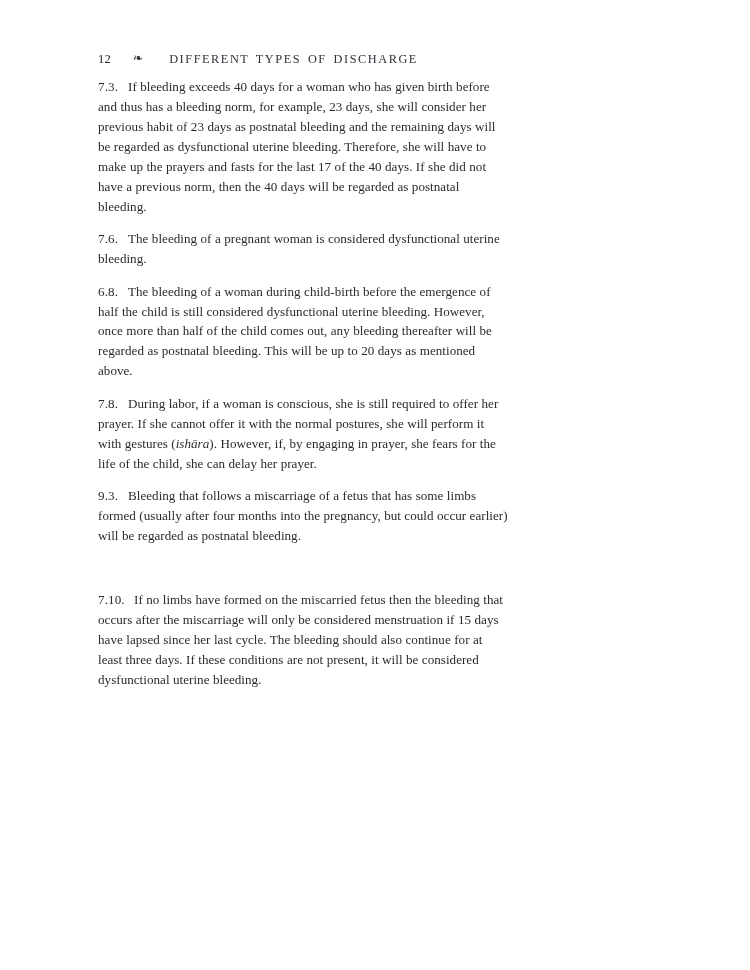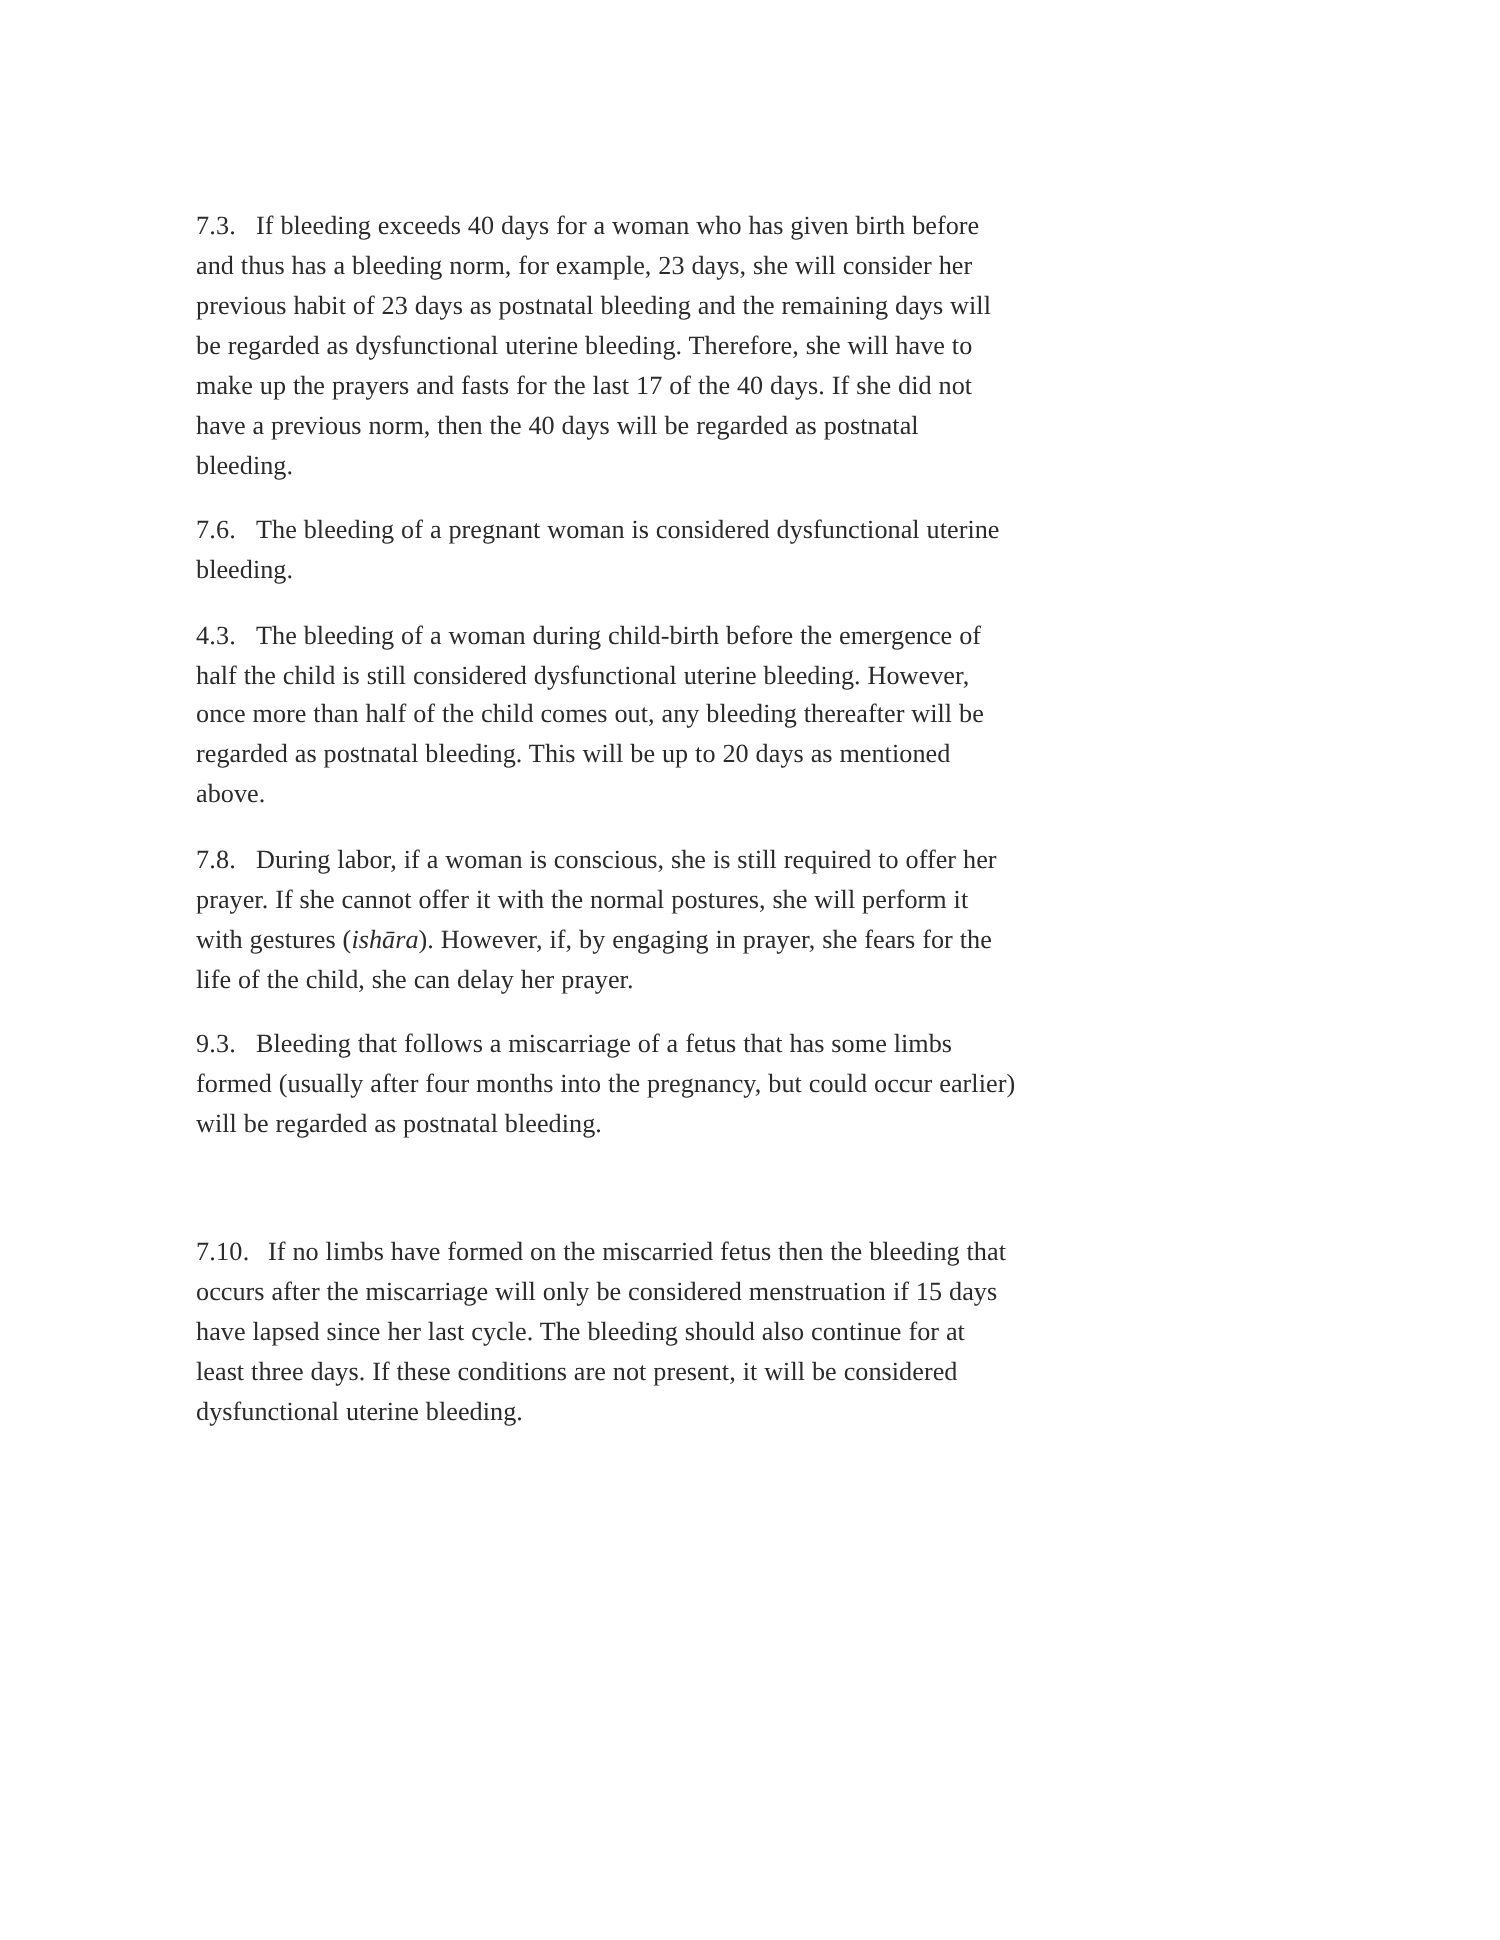--- a/index.html
+++ b/index.html
@@ -58,21 +58,21 @@
     word-spacing: 2.2px;
     color: #30303a;
     text-transform: uppercase;
     font-family: "Liberation Serif", "DejaVu Serif", serif;
   }
 
   
   .textblock {
     position: absolute;
     left: 98px;
-    top: 103px;
+    top: 77px;
     width: 411px;
   }
 
   p.para {
     margin: 0 0 12.5px 0;
     font-size: 13.1px;
     line-height: 19.95px;
     text-align: left;
     color: #2b2b2b;
     word-spacing: 0.15px;
@@ -94,23 +94,28 @@
 
   em {
     font-style: italic;
   }
 </style>
 </head>
 <body>
 
 <div class="page">
 
+  <div class="running-head">
+    <span class="folio">12</span>
+    <span class="head-ornament">❧</span>
+    <span class="head-title">Different Types of Discharge</span>
+  </div>
 
   <div class="textblock">
       <p class="para"><span class="num">7.3.</span><span>If bleeding exceeds 40 days for a woman who has given birth before and thus has a bleeding norm, for example, 23 days, she will consider her previous habit of 23 days as postnatal bleeding and the remaining days will be regarded as dysfunctional uterine bleeding. Therefore, she will have to make up the prayers and fasts for the last 17 of the 40 days. If she did not have a previous norm, then the 40 days will be regarded as postnatal bleeding.</span></p>
       <p class="para"><span class="num">7.6.</span><span>The bleeding of a pregnant woman is considered dysfunctional uterine bleeding.</span></p>
-      <p class="para"><span class="num">4.3.</span><span>The bleeding of a woman during child-birth before the emergence of half the child is still considered dysfunctional uterine bleeding. However, once more than half of the child comes out, any bleeding thereafter will be regarded as postnatal bleeding. This will be up to 20 days as mentioned above.</span></p>
+      <p class="para"><span class="num">6.8.</span><span>The bleeding of a woman during child-birth before the emergence of half the child is still considered dysfunctional uterine bleeding. However, once more than half of the child comes out, any bleeding thereafter will be regarded as postnatal bleeding. This will be up to 20 days as mentioned above.</span></p>
       <p class="para"><span class="num">7.8.</span><span>During labor, if a woman is conscious, she is still required to offer her prayer. If she cannot offer it with the normal postures, she will perform it with gestures (</span><em>ishāra</em><span>). However, if, by engaging in prayer, she fears for the life of the child, she can delay her prayer.</span></p>
       <p class="para"><span class="num">9.3.</span><span>Bleeding that follows a miscarriage of a fetus that has some limbs formed (usually after four months into the pregnancy, but could occur earlier) will be regarded as postnatal bleeding.</span></p>
       <p class="para"><span class="num wide">7.10.</span><span>If no limbs have formed on the miscarried fetus then the bleeding that occurs after the miscarriage will only be considered menstruation if 15 days have lapsed since her last cycle. The bleeding should also continue for at least three days. If these conditions are not present, it will be considered dysfunctional uterine bleeding.</span></p>
     </div>
 
 </div>
 
 </body></html>

